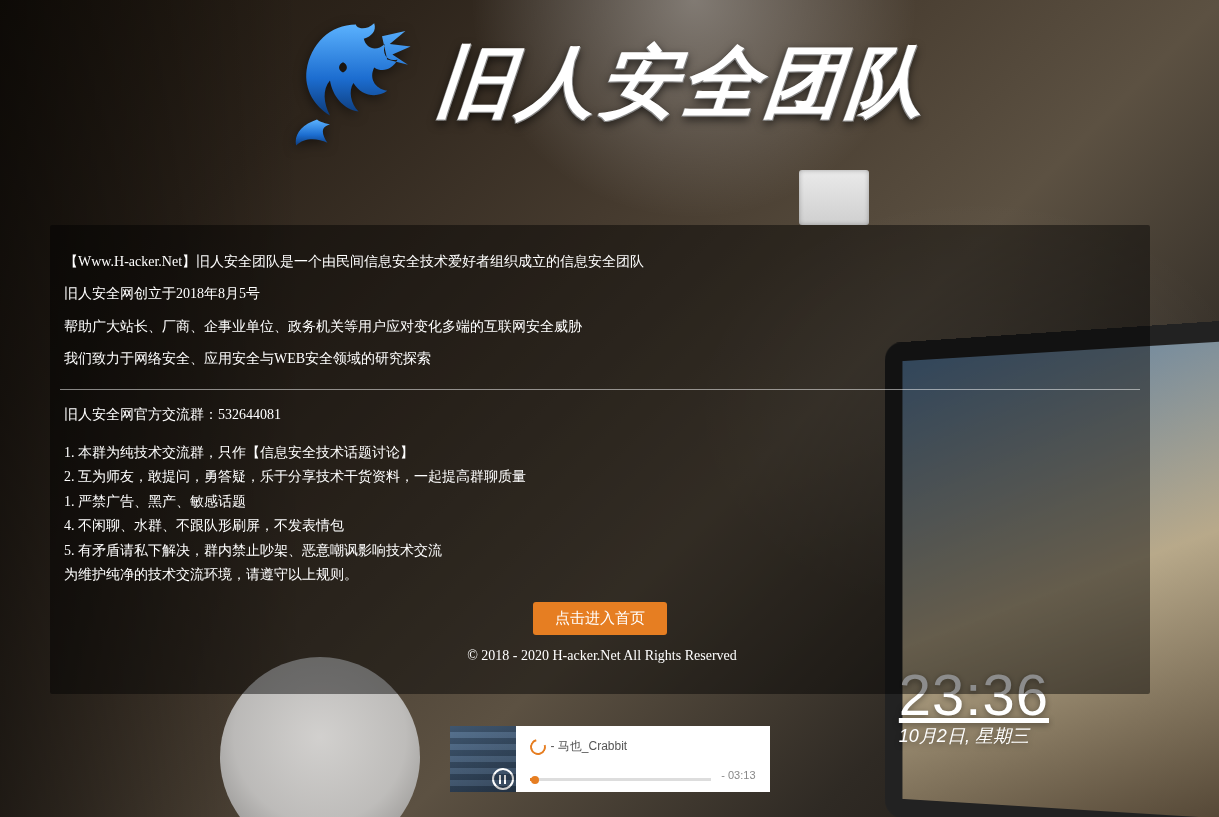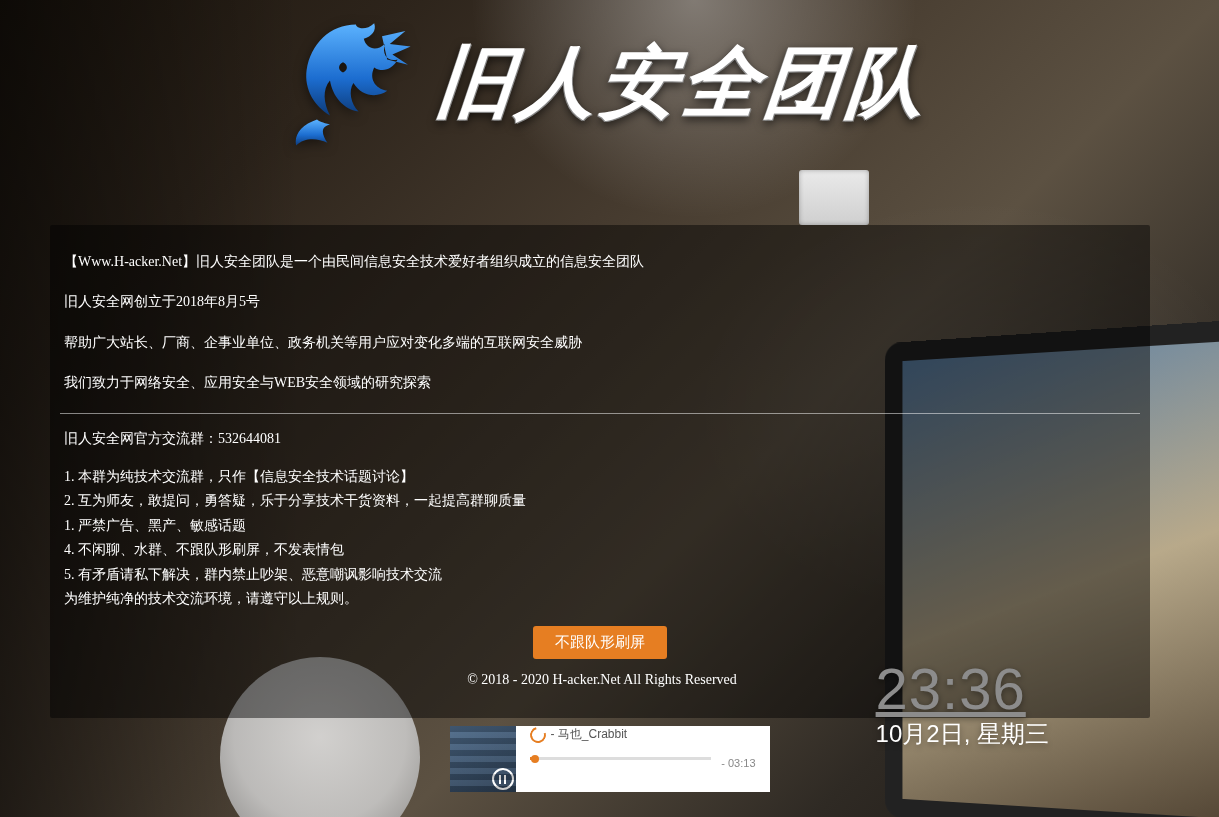--- a/index.html
+++ b/index.html
@@ -64,21 +64,21 @@
   position: absolute;
   right: 170px;
   bottom: 70px;
   text-align: left;
   color: #fff;
   font-weight: 200;
   line-height: 1.1;
   text-shadow: 0 2px 6px rgba(0,0,0,0.4);
 }
 .bg .clock .time { font-size: 58px; letter-spacing: 1px; text-decoration: underline; }
-.bg .clock .date { font-size: 24px; }
+.bg .clock .date { font-size: 18px; font-style: italic; }
 .bg .top-glare {
   position: absolute;
   top: 0;
   right: 300px;
   width: 450px;
   height: 220px;
   background: radial-gradient(ellipse at 50% 0%, rgba(255,255,255,0.35), transparent 70%);
 }
 .bg .wall-plate{
   position:absolute;
@@ -128,21 +128,21 @@
   padding: 20px 10px;
   border-radius: 2px;
 }
 .card p {
   font-size: 14px;
   line-height: 1.6;
   margin: 6px 0;
   padding-left: 4px;
   font-family: Liberation Serif, serif;
 }
-.card p.spaced { margin-top: 18px; }
+.card p.spaced { margin-top: 10px; }
 .card hr {
   border: none;
   border-top: 1px solid rgba(255,255,255,0.5);
   margin: 18px auto 14px auto;
   width: 100%;
 }
 .rules p { margin: 2px 0; }
 .enter-btn {
   display: block;
   margin: 16px auto 10px auto;
@@ -192,42 +192,42 @@
   border-radius: 50%;
   display: flex;
   align-items: center;
   justify-content: center;
 }
 .player .pause span {
   width: 2.5px; height: 9px; background: #fff; margin: 0 1.2px;
 }
 .player .meta {
   flex: 1;
-  padding: 0 14px 6px 14px;
+  padding: 12px 14px 6px 14px;
   position: relative;
 }
 .player .song {
   display: flex;
   align-items: center;
   gap: 5px;
   color: #555;
   font-size: 12px;
 }
 .player .swirl {
   width: 16px; height: 16px;
   border: 2px solid #e67e22;
   border-radius: 50%;
   border-top-color: transparent;
   transform: rotate(30deg);
 }
 .player .progress {
   margin-top: 14px;
   position: relative;
   display: flex;
-  align-items: flex-start;
+  align-items: flex-end;
   gap: 10px;
 }
 .player .progress .bar {
   flex: 1;
   height: 3px;
   background: #ddd;
   position: relative;
 }
 .player .progress .bar .fill {
   position: absolute;
@@ -293,21 +293,21 @@
   <hr>
   <p>旧人安全网官方交流群：532644081</p>
   <div class="rules" style="margin-top:16px">
     <p>1. 本群为纯技术交流群，只作【信息安全技术话题讨论】</p>
     <p>2. 互为师友，敢提问，勇答疑，乐于分享技术干货资料，一起提高群聊质量</p>
     <p>1. 严禁广告、黑产、敏感话题</p>
     <p>4. 不闲聊、水群、不跟队形刷屏，不发表情包</p>
     <p>5. 有矛盾请私下解决，群内禁止吵架、恶意嘲讽影响技术交流</p>
     <p>为维护纯净的技术交流环境，请遵守以上规则。</p>
   </div>
-  <button class="enter-btn">不跟队形刷屏</button>
+  <button class="enter-btn">点击进入首页</button>
   <p class="copyright">© 2018 - 2020 H-acker.Net All Rights Reserved</p>
 </div>
 
 <div class="player">
   <div class="thumb">
     <div class="pause">
         <span></span>
         <span></span>
       </div>
   </div>

